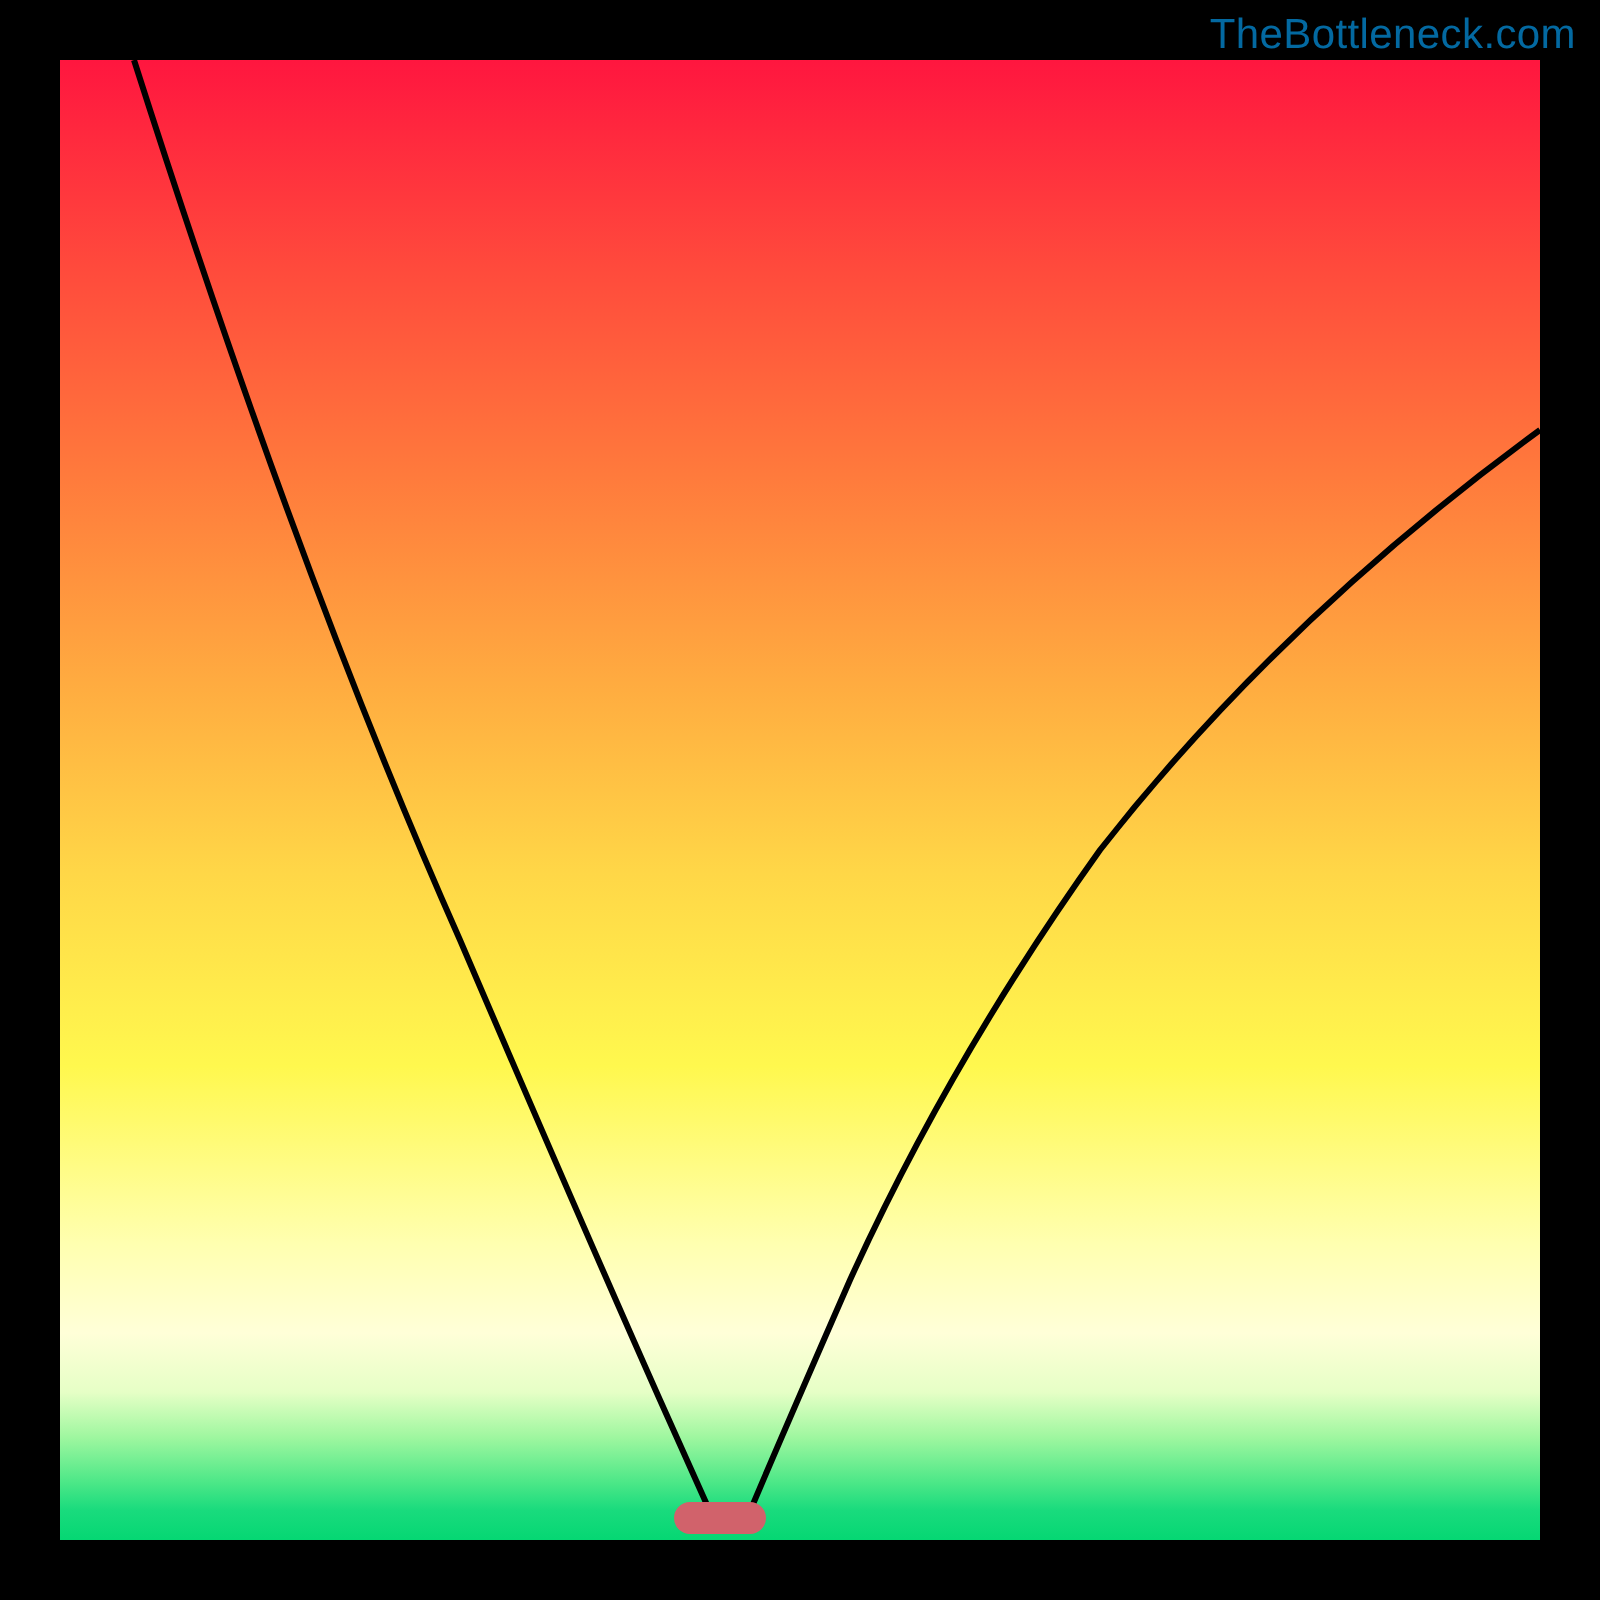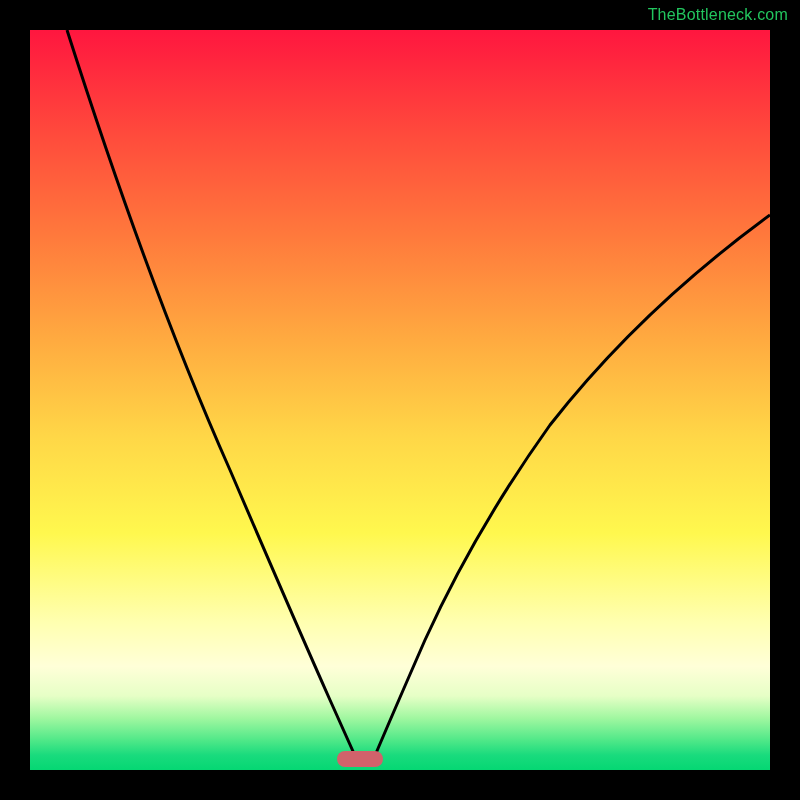--- a/index.html
+++ b/index.html
@@ -50,22 +50,22 @@
     position: absolute;
     width: 46px;
     height: 16px;
     border-radius: 8px;
     transform: translate(-50%, -50%);
   }
   .watermark {
     position: absolute;
     top: 6px;
     right: 12px;
-    font-size: 16px;
-    color: #22c55e;
+    font-size: 21px;
+    color: #0369a1;
     font-weight: 500;
     letter-spacing: 0.2px;
   }
 </style>
 </head>
 <body>
 
 <div class="frame">
 
   <div class="plot">

